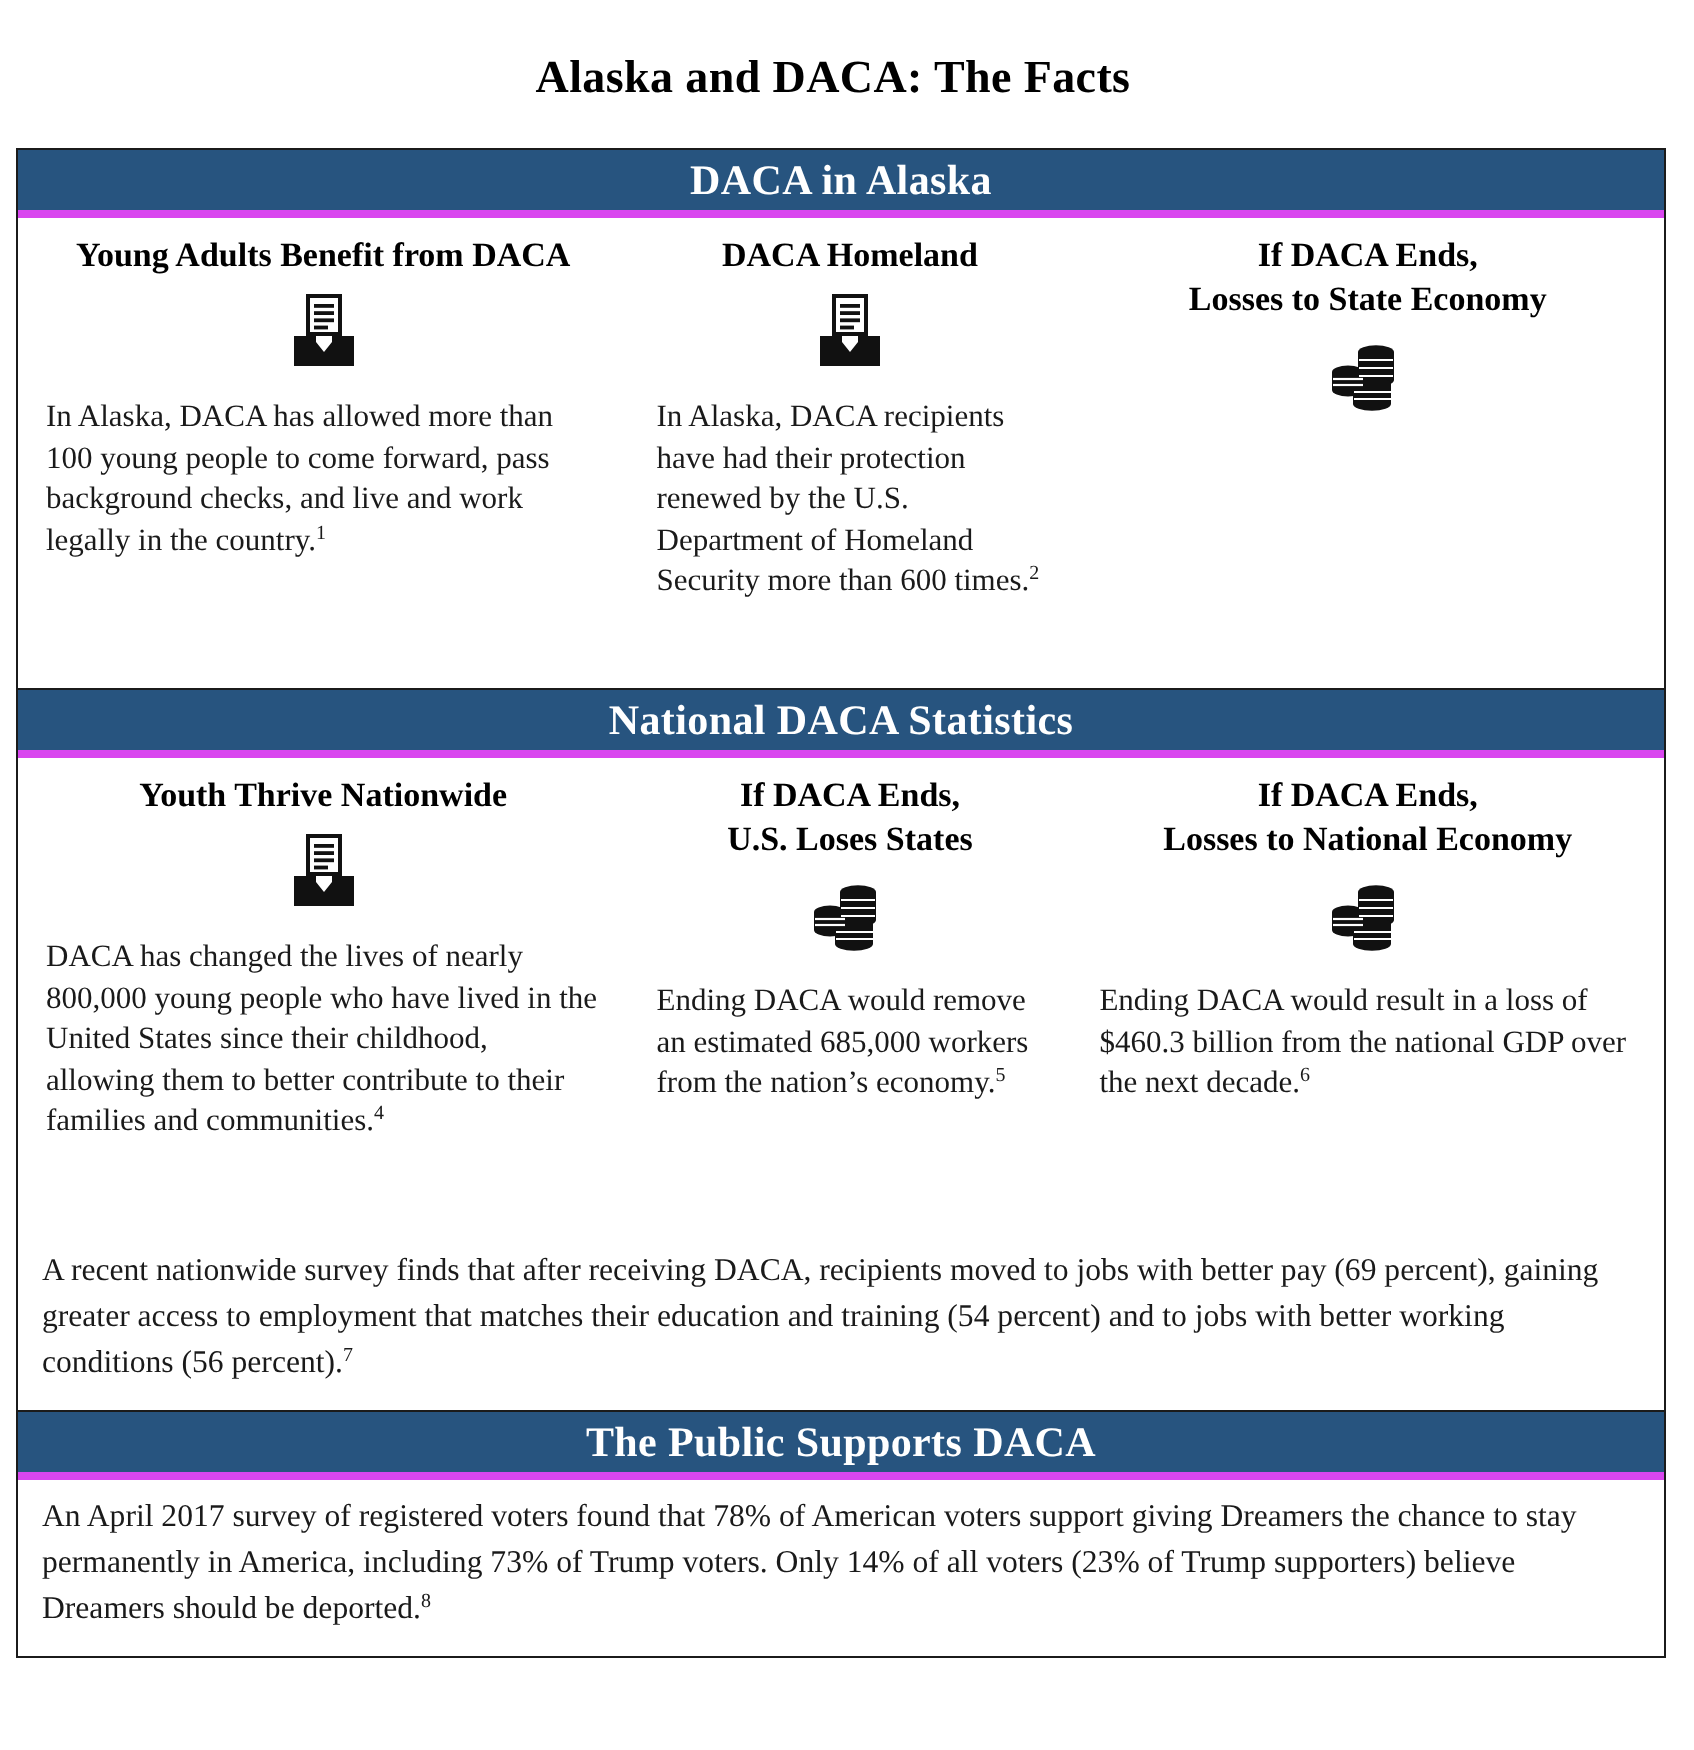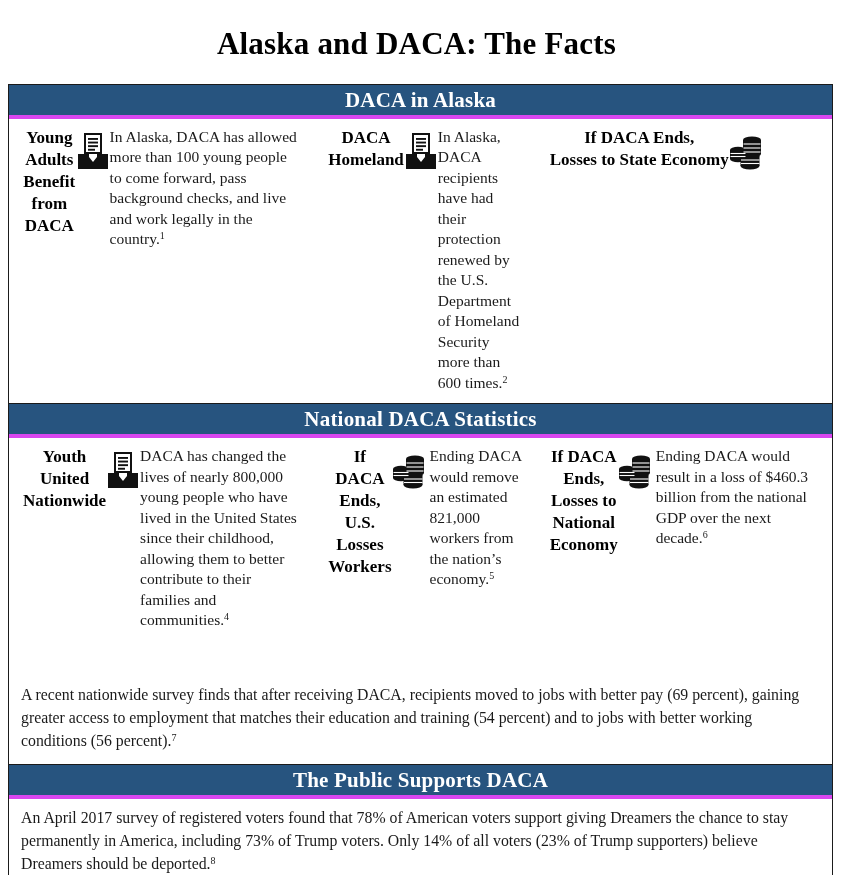--- a/index.html
+++ b/index.html
@@ -20,21 +20,21 @@
     width: 847px;
     height: 875px;
     background: #ffffff;
   }
 
   
   .doc-title {
     text-align: center;
     font-family: "Liberation Serif", "DejaVu Serif", serif;
     font-weight: bold;
-    font-size: 31px;
+    font-size: 23px;
     letter-spacing: 0.2px;
     color: #000000;
     padding: 26px 14px 0 0;
     margin: 0 0 22px 0;
     line-height: 1.15;
   }
 
   
   .fact-table {
     margin: 0 14px 0 8px;
@@ -64,21 +64,21 @@
   
   .cols {
     display: flex;
     align-items: stretch;
     background: #ffffff;
   }
   .col {
     box-sizing: border-box;
     padding: 8px 14px 10px 14px;
     display: flex;
-    flex-direction: row;
+    flex-direction: column;
   }
   .col-1 { width: 306px; }
   .col-2 { width: 222px; }
   .col-3 { width: 297px; }
 
   .col-head {
     text-align: center;
     font-weight: bold;
     font-size: 17px;
     line-height: 22px;
@@ -201,38 +201,38 @@
 
       </div>
     </div>
 
     <div class="section sec2">
       <div class="band">National DACA Statistics</div>
 
       <div class="cols">
 
         <div class="col col-1">
-          <div class="col-head">Youth United Nationwide</div>
+          <div class="col-head">Youth Thrive Nationwide</div>
           <div class="icon-wrap">
             <svg class="ico" width="34" height="38" viewBox="0 0 34 38" aria-hidden="true">
               <rect x="9" y="1" width="16" height="19" fill="#ffffff" stroke="#111111" stroke-width="2"></rect>
               <rect x="12" y="5" width="10" height="1.9" fill="#111111"></rect>
               <rect x="12" y="8.6" width="10" height="1.9" fill="#111111"></rect>
               <rect x="12" y="12.2" width="10" height="1.9" fill="#111111"></rect>
               <rect x="12" y="15.8" width="7" height="1.9" fill="#111111"></rect>
               <path d="M2 21 L13 21 L13 24 L17 29 L21 24 L21 21 L32 21 L32 36 L2 36 Z" fill="#111111"></path>
             </svg>
           </div>
           <div class="col-body"><span>DACA has changed the lives of nearly 800,000 young people who have lived in the United States since their childhood, allowing them to better contribute to their families and communities.</span><sup>4</sup></div>
         </div>
 
         <div class="col col-2">
           <div class="col-head">
             <span>If DACA Ends,</span><br>
-            <span>U.S. Losses Workers</span>
+            <span>U.S. Loses States</span>
           </div>
           <div class="icon-wrap">
             <svg class="ico" width="38" height="36" viewBox="0 0 38 36" aria-hidden="true">
               <g fill="#111111">
                 <ellipse cx="23" cy="6" rx="9" ry="3.4"></ellipse>
                 <rect x="14" y="6" width="18" height="14"></rect>
                 <ellipse cx="23" cy="20" rx="9" ry="3.4"></ellipse>
                 <ellipse cx="9" cy="16" rx="8" ry="3.2"></ellipse>
                 <rect x="1" y="16" width="16" height="9"></rect>
                 <ellipse cx="9" cy="25" rx="8" ry="3.2"></ellipse>
@@ -244,21 +244,21 @@
                 <line x1="14.5" y1="10" x2="31.5" y2="10"></line>
                 <line x1="14.5" y1="14" x2="31.5" y2="14"></line>
                 <line x1="14.5" y1="18" x2="31.5" y2="18"></line>
                 <line x1="1.5" y1="19.5" x2="16.5" y2="19.5"></line>
                 <line x1="1.5" y1="22.5" x2="16.5" y2="22.5"></line>
                 <line x1="12" y1="26" x2="30.5" y2="26"></line>
                 <line x1="12" y1="29.5" x2="30.5" y2="29.5"></line>
               </g>
             </svg>
           </div>
-          <div class="col-body"><span>Ending DACA would remove an estimated 821,000 workers from the nation’s economy.</span><sup>5</sup></div>
+          <div class="col-body"><span>Ending DACA would remove an estimated 685,000 workers from the nation’s economy.</span><sup>5</sup></div>
         </div>
 
         <div class="col col-3">
           <div class="col-head">
             <span>If DACA Ends,</span><br>
             <span>Losses to National Economy</span>
           </div>
           <div class="icon-wrap">
             <svg class="ico" width="38" height="36" viewBox="0 0 38 36" aria-hidden="true">
               <g fill="#111111">

